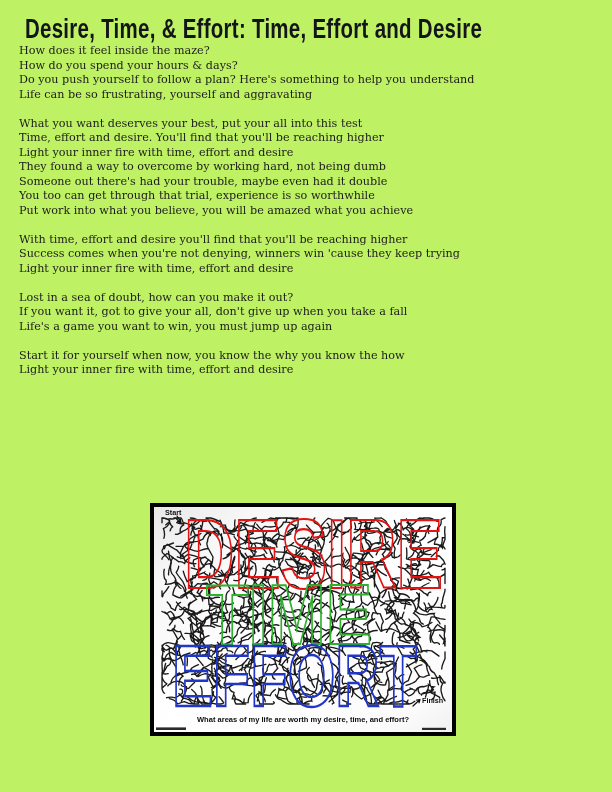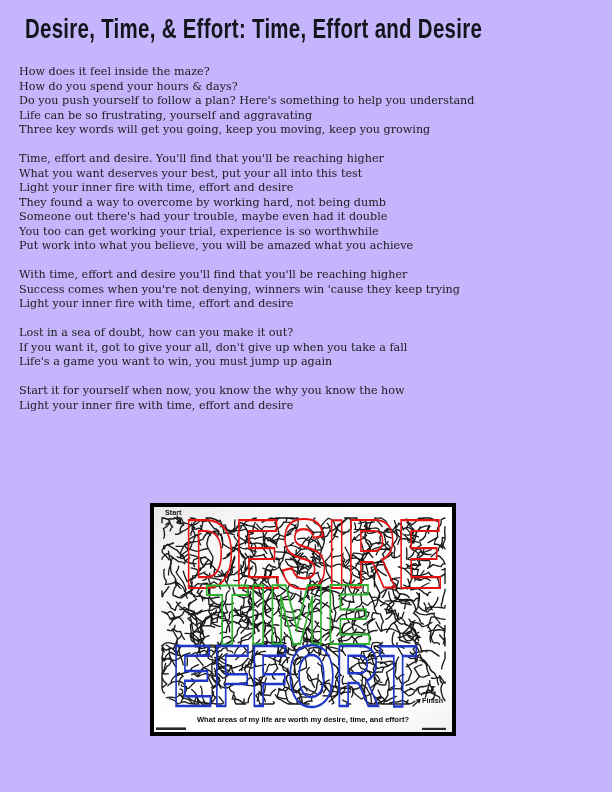--- a/index.html
+++ b/index.html
@@ -1,28 +1,28 @@
 <!DOCTYPE html>
 <html><head>
 <meta charset="utf-8">
 <style>
   html,body{margin:0;padding:0;}
   body{
     width:612px;height:792px;background:#ffffff;position:relative;
     font-family:"Liberation Sans",sans-serif;overflow:hidden;
   }
-  .page{position:absolute;inset:0;background:#c4b5fd;}
+  .page{position:absolute;inset:0;background:#bef264;}
   .title{
     position:absolute;left:25px;top:13px;margin:0;
     font-size:28px;font-weight:bold;color:#14141b;
     transform:scaleX(0.73);transform-origin:left top;
     white-space:nowrap;letter-spacing:0.4px;
   }
   .lyrics{
-    position:absolute;left:19px;top:65px;
+    position:absolute;left:19px;top:44px;
     font-family:"DejaVu Serif","Liberation Serif",serif;
     font-size:11.2px;line-height:14.5px;color:#1c1c1c;
   }
   .stanza{margin:0 0 14.5px 0;}
   .line{white-space:pre;}
   .maze{position:absolute;left:150px;top:503px;width:306px;height:233px;}
   .maze svg{display:block;}
   .maze-word{font-family:"Liberation Sans",sans-serif;font-weight:bold;fill:none;}
   .maze-label{font-family:"Liberation Sans",sans-serif;font-weight:bold;fill:#0e0e0e;}
   .maze-caption{font-family:"Liberation Sans",sans-serif;font-weight:bold;fill:#0d0d0d;}
@@ -33,29 +33,28 @@
 <div class="page">
 
   <h1 class="title">Desire, Time, &amp; Effort: Time, Effort and Desire</h1>
 
   <div class="lyrics">
     <div class="stanza">
       <div class="line">How does it feel inside the maze?</div>
       <div class="line">How do you spend your hours &amp; days?</div>
       <div class="line">Do you push yourself to follow a plan? Here's something to help you understand</div>
       <div class="line">Life can be so frustrating, yourself and aggravating</div>
-      <div class="line">Three key words will get you going, keep you moving, keep you growing</div>
     </div>
     <div class="stanza">
+      <div class="line">What you want deserves your best, put your all into this test</div>
       <div class="line">Time, effort and desire. You'll find that you'll be reaching higher</div>
-      <div class="line">What you want deserves your best, put your all into this test</div>
       <div class="line">Light your inner fire with time, effort and desire</div>
       <div class="line">They found a way to overcome by working hard, not being dumb</div>
       <div class="line">Someone out there's had your trouble, maybe even had it double</div>
-      <div class="line">You too can get working your trial, experience is so worthwhile</div>
+      <div class="line">You too can get through that trial, experience is so worthwhile</div>
       <div class="line">Put work into what you believe, you will be amazed what you achieve</div>
     </div>
     <div class="stanza">
       <div class="line">With time, effort and desire you'll find that you'll be reaching higher</div>
       <div class="line">Success comes when you're not denying, winners win 'cause they keep trying</div>
       <div class="line">Light your inner fire with time, effort and desire</div>
     </div>
     <div class="stanza">
       <div class="line">Lost in a sea of doubt, how can you make it out?</div>
       <div class="line">If you want it, got to give your all, don't give up when you take a fall</div>

